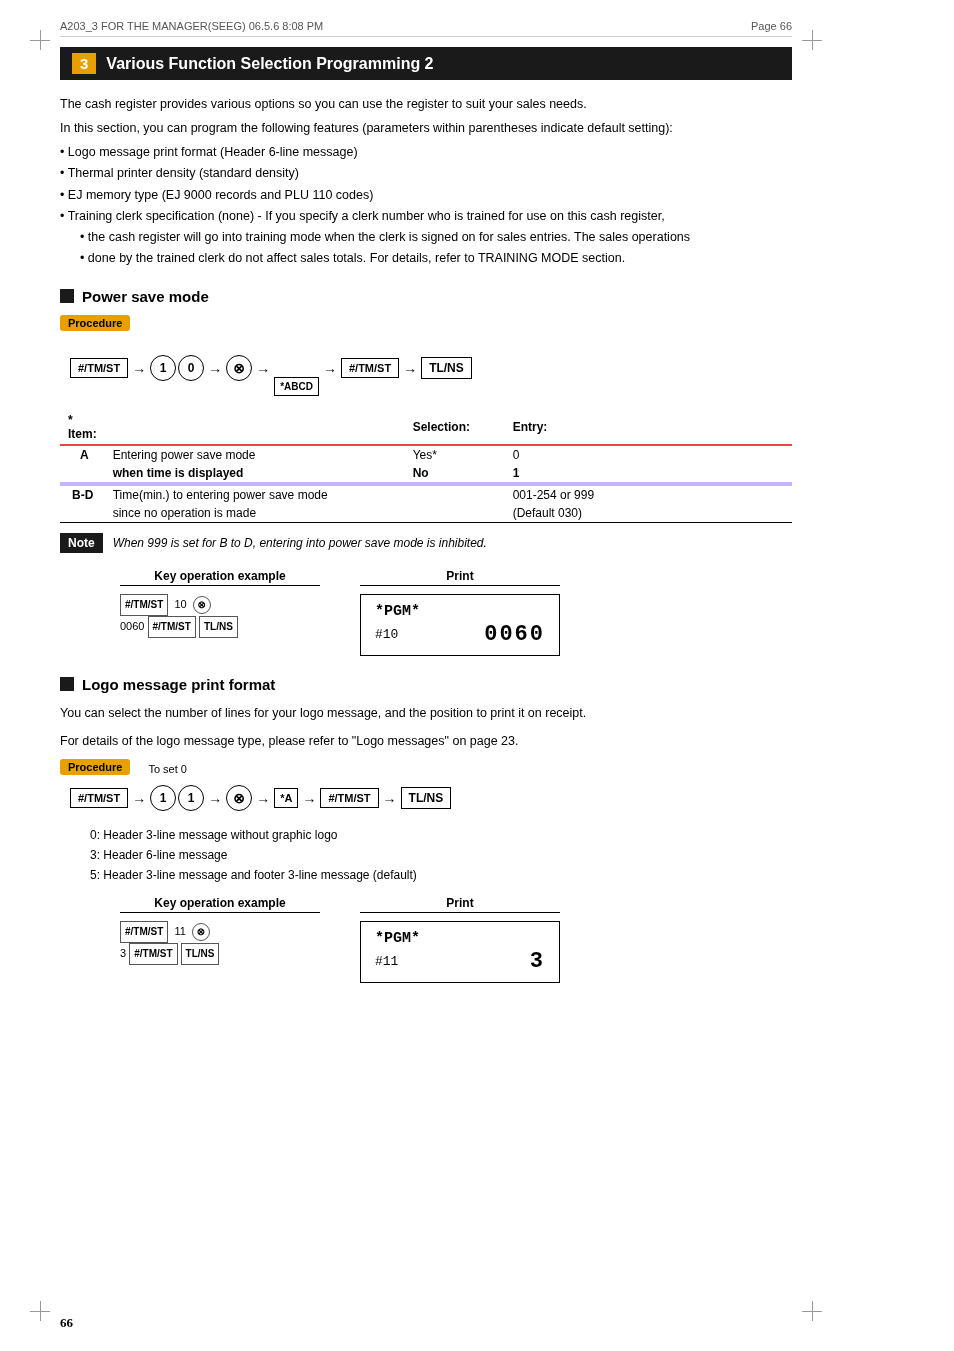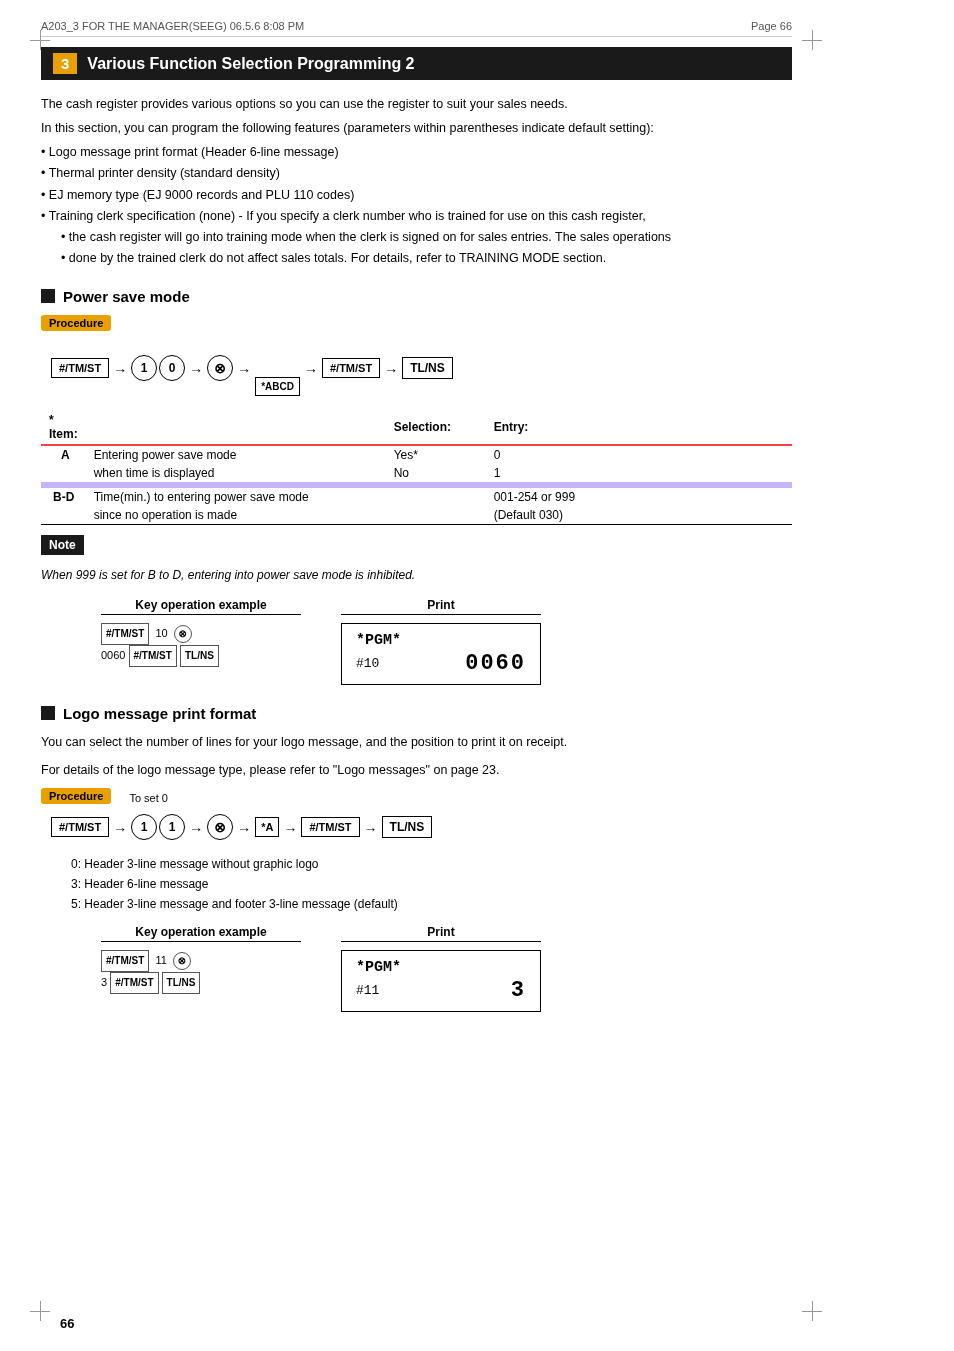--- a/index.html
+++ b/index.html
@@ -8,21 +8,21 @@
       font-family: Arial, sans-serif;
       font-size: 13px;
       color: #000;
       width: 954px;
       min-height: 1351px;
       position: relative;
     }
     .page {
       width: 852px;
       min-height: 1351px;
-      padding: 20px 60px 40px 41px;
+      padding: 20px 60px 40px 60px;
       position: relative;
     }
     .page-header {
       display: flex;
       justify-content: space-between;
       align-items: center;
       font-size: 11px;
       color: #555;
       margin-bottom: 10px;
       border-bottom: 1px solid #ccc;
@@ -161,31 +161,31 @@
       font-weight: bold;
       border-bottom: 2px solid #ef4444;
       padding: 3px 8px;
       text-align: left;
     }
     table.item-table td {
       padding: 2px 8px;
       vertical-align: top;
     }
     table.item-table tr.bottom-border td {
-      border-bottom: 6px solid #c4b5fd;
+      border-bottom: 4px solid #c4b5fd;
+      font-weight: bold;
     }
     table.item-table tr:last-child td {
       border-bottom: 1px solid #000;
     }
     .note-box {
       display: flex;
       align-items: flex-start;
       gap: 10px;
       margin: 10px 0 16px 0;
-      flex-direction: column;
     }
     .note-label {
       background: #1a1a1a;
       color: #fff;
       font-weight: bold;
       font-size: 12px;
       padding: 3px 8px;
       white-space: nowrap;
       flex-shrink: 0;
     }
@@ -270,20 +270,21 @@
       font-size: 12px;
       line-height: 1.7;
       margin-bottom: 10px;
     }
     .page-footer {
       position: absolute;
       bottom: 20px;
       left: 60px;
       font-size: 13px;
       font-weight: bold;
+      font-family: Liberation Serif, serif;
     }
     .crosshair {
       position: absolute;
       width: 20px;
       height: 20px;
     }
     .crosshair::before, .crosshair::after {
       content: "";
       position: absolute;
       background: #999;

